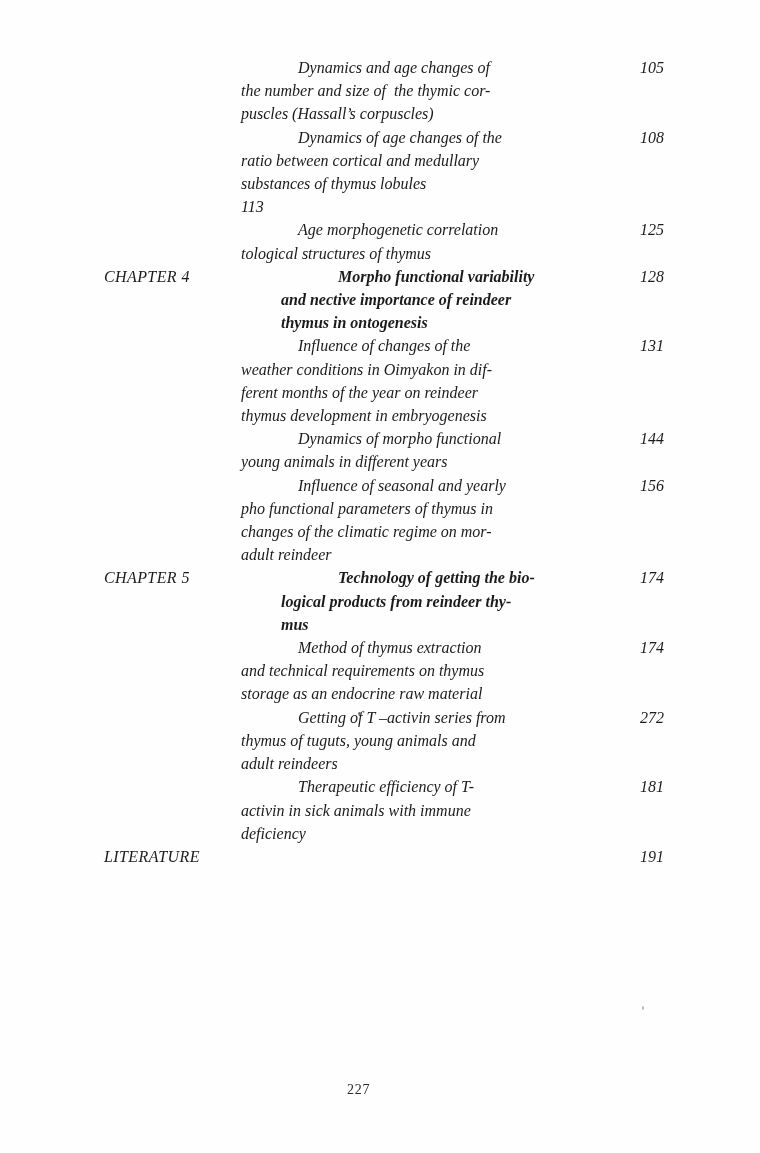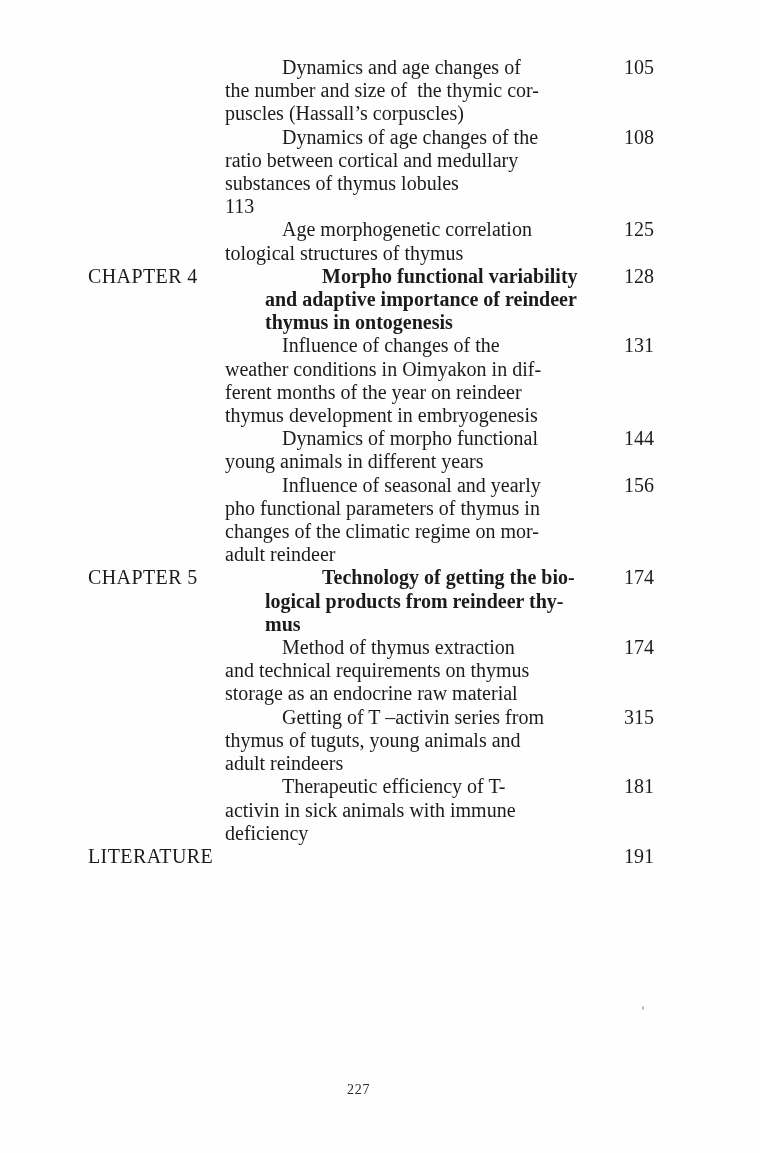--- a/index.html
+++ b/index.html
@@ -15,24 +15,25 @@
     color: #1b1b1b;
     overflow: hidden;
   }
   .page {
     position: absolute;
     inset: 0;
     background: #fefefe;
   }
   .toc {
     position: absolute;
-    left: 88px;
+    left: 104px;
     top: 56px;
-    font-size: 20px;
+    font-size: 16px;
     line-height: 23.2px;
+    font-style: italic;
   }
   .toc-row {
     display: flex;
     align-items: flex-start;
   }
   .col-chapter {
     flex: 0 0 137px;
     width: 137px;
     white-space: pre;
     letter-spacing: 0.4px;
@@ -119,21 +120,21 @@
         <div class="toc-line first">Age morphogenetic correlation</div>
         <div class="toc-line">tological structures of thymus</div>
       </div>
       <div class="col-page">125</div>
     </div>
 
     <div class="toc-row">
       <div class="col-chapter">CHAPTER 4</div>
       <div class="col-text bold">
         <div class="toc-line first">Morpho functional variability</div>
-        <div class="toc-line">and adaptive importance of reindeer</div>
+        <div class="toc-line">and nective importance of reindeer</div>
         <div class="toc-line">thymus in ontogenesis</div>
       </div>
       <div class="col-page">128</div>
     </div>
 
     <div class="toc-row">
       <div class="col-chapter"></div>
       <div class="col-text">
         <div class="toc-line first">Influence of changes of the</div>
         <div class="toc-line">weather conditions in Oimyakon in dif-</div>
@@ -183,21 +184,21 @@
       <div class="col-page">174</div>
     </div>
 
     <div class="toc-row">
       <div class="col-chapter"></div>
       <div class="col-text">
         <div class="toc-line first">Getting of T –activin series from</div>
         <div class="toc-line">thymus of tuguts, young animals and</div>
         <div class="toc-line">adult reindeers</div>
       </div>
-      <div class="col-page">315</div>
+      <div class="col-page">272</div>
     </div>
 
     <div class="toc-row">
       <div class="col-chapter"></div>
       <div class="col-text">
         <div class="toc-line first">Therapeutic efficiency of T-</div>
         <div class="toc-line">activin in sick animals with immune</div>
         <div class="toc-line">deficiency</div>
       </div>
       <div class="col-page">181</div>

